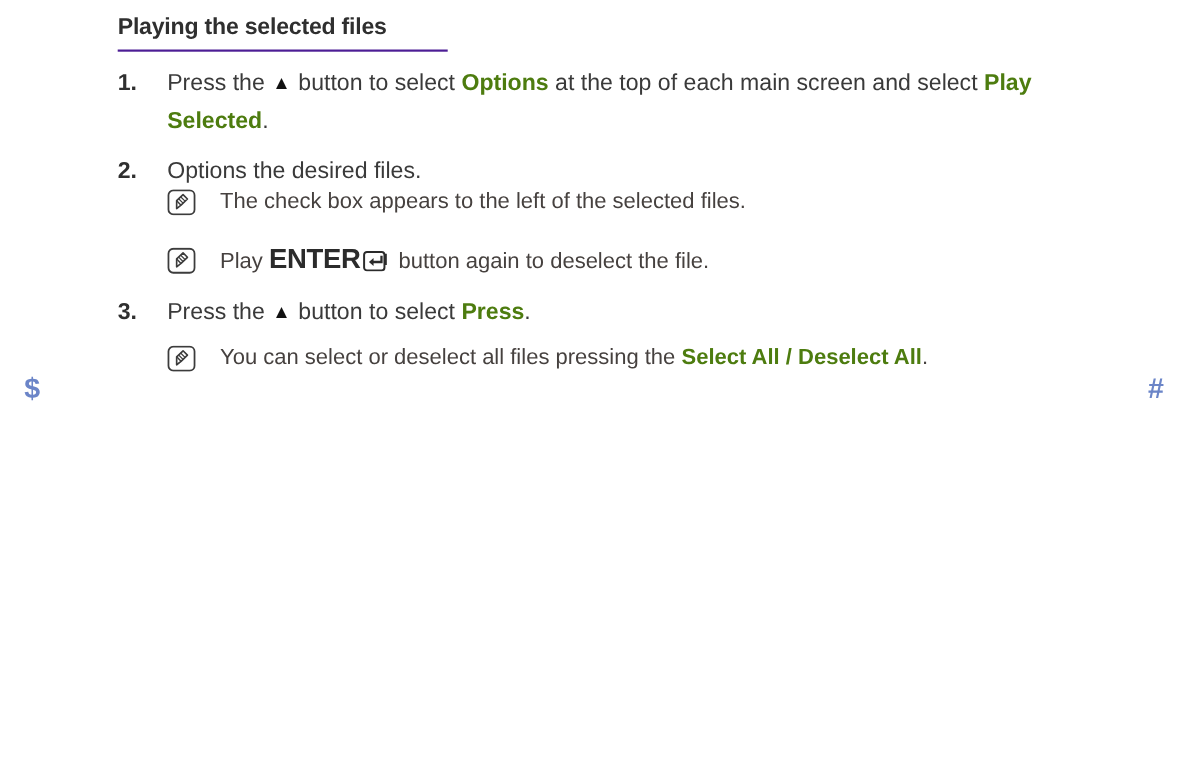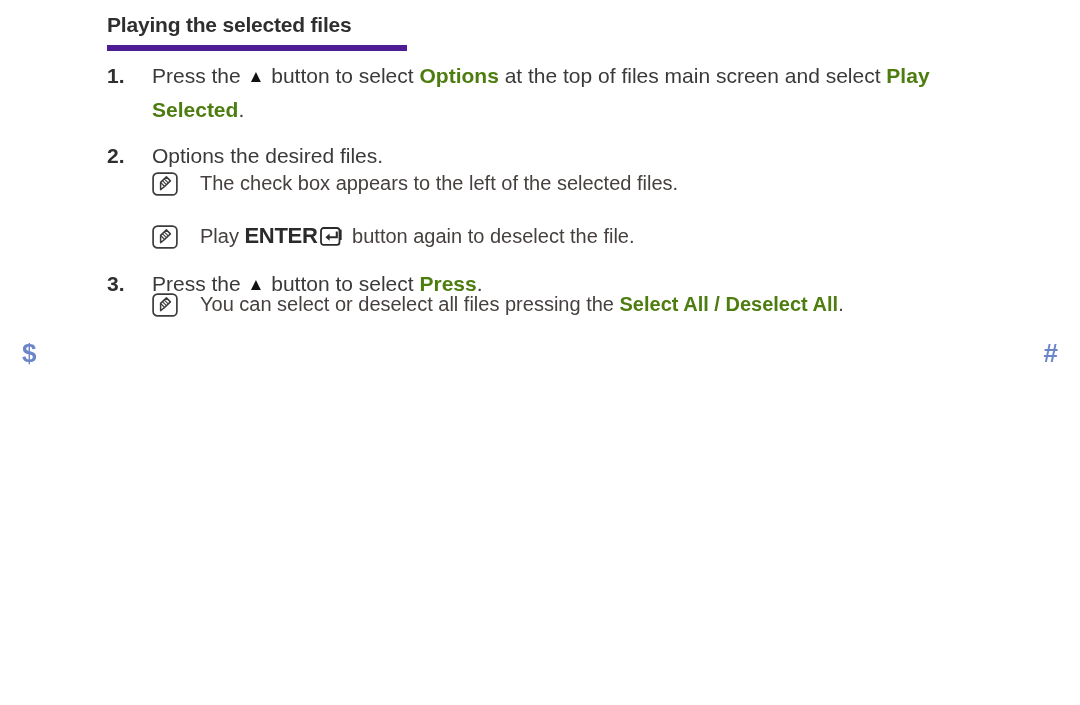--- a/index.html
+++ b/index.html
@@ -26,21 +26,21 @@
   .section-heading {
     position: absolute;
     left: 107px;
     top: 13px;
     width: 300px;
     font-size: 21px;
     font-weight: bold;
     color: #2f2f2f;
     letter-spacing: -0.2px;
     padding-bottom: 8px;
-    border-bottom: 6px solid #4c1d95;
+    border-bottom: 2px solid #4c1d95;
     white-space: nowrap;
   }
 
   
   .step {
     position: absolute;
     left: 107px;
     width: 900px;
     display: flex;
     align-items: flex-start;
@@ -115,21 +115,21 @@
 </head>
 <body>
 
 <div class="page">
 
   <div class="section-heading">Playing the selected files</div>
 
   <div class="step" style="top: 59px;">
     <div class="step-num">1.</div>
     <div class="step-body">
-      <span>Press the </span><span class="tri">▲</span><span> button to select </span><span class="blue">Options</span><span> at the top of files main screen and select </span><span class="blue">Play Selected</span><span>.</span>
+      <span>Press the </span><span class="tri">▲</span><span> button to select </span><span class="blue">Options</span><span> at the top of each main screen and select </span><span class="blue">Play Selected</span><span>.</span>
     </div>
   </div>
 
   <div class="step" style="top: 139px;">
     <div class="step-num">2.</div>
     <div class="step-body">
       <span>Options the desired files.</span>
     </div>
   </div>
 
@@ -152,37 +152,37 @@
     <div class="note-icon">
       <svg width="26" height="24" viewBox="0 0 26 24" aria-hidden="true">
         <rect x="1.1" y="1.1" width="23.8" height="21.8" rx="4.5" ry="4.5" fill="none" stroke="#3c3c3c" stroke-width="1.7"></rect>
         <path d="M8.6 17.6 L8.6 10.4 L14.4 4.9 L18.4 8.9 L12.6 14.5 Z" fill="none" stroke="#3c3c3c" stroke-width="1.5" stroke-linejoin="round"></path>
         <path d="M8.6 10.4 L12.6 14.5" fill="none" stroke="#3c3c3c" stroke-width="1.3"></path>
         <path d="M10.4 8.7 L14.4 12.7" fill="none" stroke="#3c3c3c" stroke-width="1.1"></path>
         <path d="M12.2 6.9 L16.2 10.9" fill="none" stroke="#3c3c3c" stroke-width="1.1"></path>
       </svg>
     </div>
     <div class="note-text">
-      <span>Play </span><span class="bold-dark" style="font-size:22px;letter-spacing:-0.3px;">ENTER</span><span class="enter-key"><svg width="24" height="19" viewBox="0 0 24 19" aria-hidden="true">
+      <span>Play </span><span class="bold-dark" style="font-size:25px;letter-spacing:-0.3px;">ENTER</span><span class="enter-key"><svg width="24" height="19" viewBox="0 0 24 19" aria-hidden="true">
           <rect x="1" y="1" width="18.5" height="16.8" rx="2.6" ry="2.6" fill="none" stroke="#2b2b2b" stroke-width="1.8"></rect>
           <path d="M16.8 4.4 L16.8 10.2 L8.2 10.2" fill="none" stroke="#2b2b2b" stroke-width="2.1"></path>
           <path d="M9.6 6.6 L5.4 10.2 L9.6 13.8 Z" fill="#2b2b2b"></path>
           <path d="M20.6 2.6 L20.6 13.0" fill="none" stroke="#2b2b2b" stroke-width="2.1"></path>
         </svg></span><span> button again to deselect the file.</span>
     </div>
   </div>
 
   <div class="step" style="top: 267px;">
     <div class="step-num">3.</div>
     <div class="step-body">
       <span>Press the </span><span class="tri">▲</span><span> button to select </span><span class="blue">Press</span><span>.</span>
     </div>
   </div>
 
-  <div class="note" style="top: 289px;">
+  <div class="note" style="top: 310px;">
     <div class="note-icon">
       <svg width="26" height="24" viewBox="0 0 26 24" aria-hidden="true">
         <rect x="1.1" y="1.1" width="23.8" height="21.8" rx="4.5" ry="4.5" fill="none" stroke="#3c3c3c" stroke-width="1.7"></rect>
         <path d="M8.6 17.6 L8.6 10.4 L14.4 4.9 L18.4 8.9 L12.6 14.5 Z" fill="none" stroke="#3c3c3c" stroke-width="1.5" stroke-linejoin="round"></path>
         <path d="M8.6 10.4 L12.6 14.5" fill="none" stroke="#3c3c3c" stroke-width="1.3"></path>
         <path d="M10.4 8.7 L14.4 12.7" fill="none" stroke="#3c3c3c" stroke-width="1.1"></path>
         <path d="M12.2 6.9 L16.2 10.9" fill="none" stroke="#3c3c3c" stroke-width="1.1"></path>
       </svg>
     </div>
     <div class="note-text">

